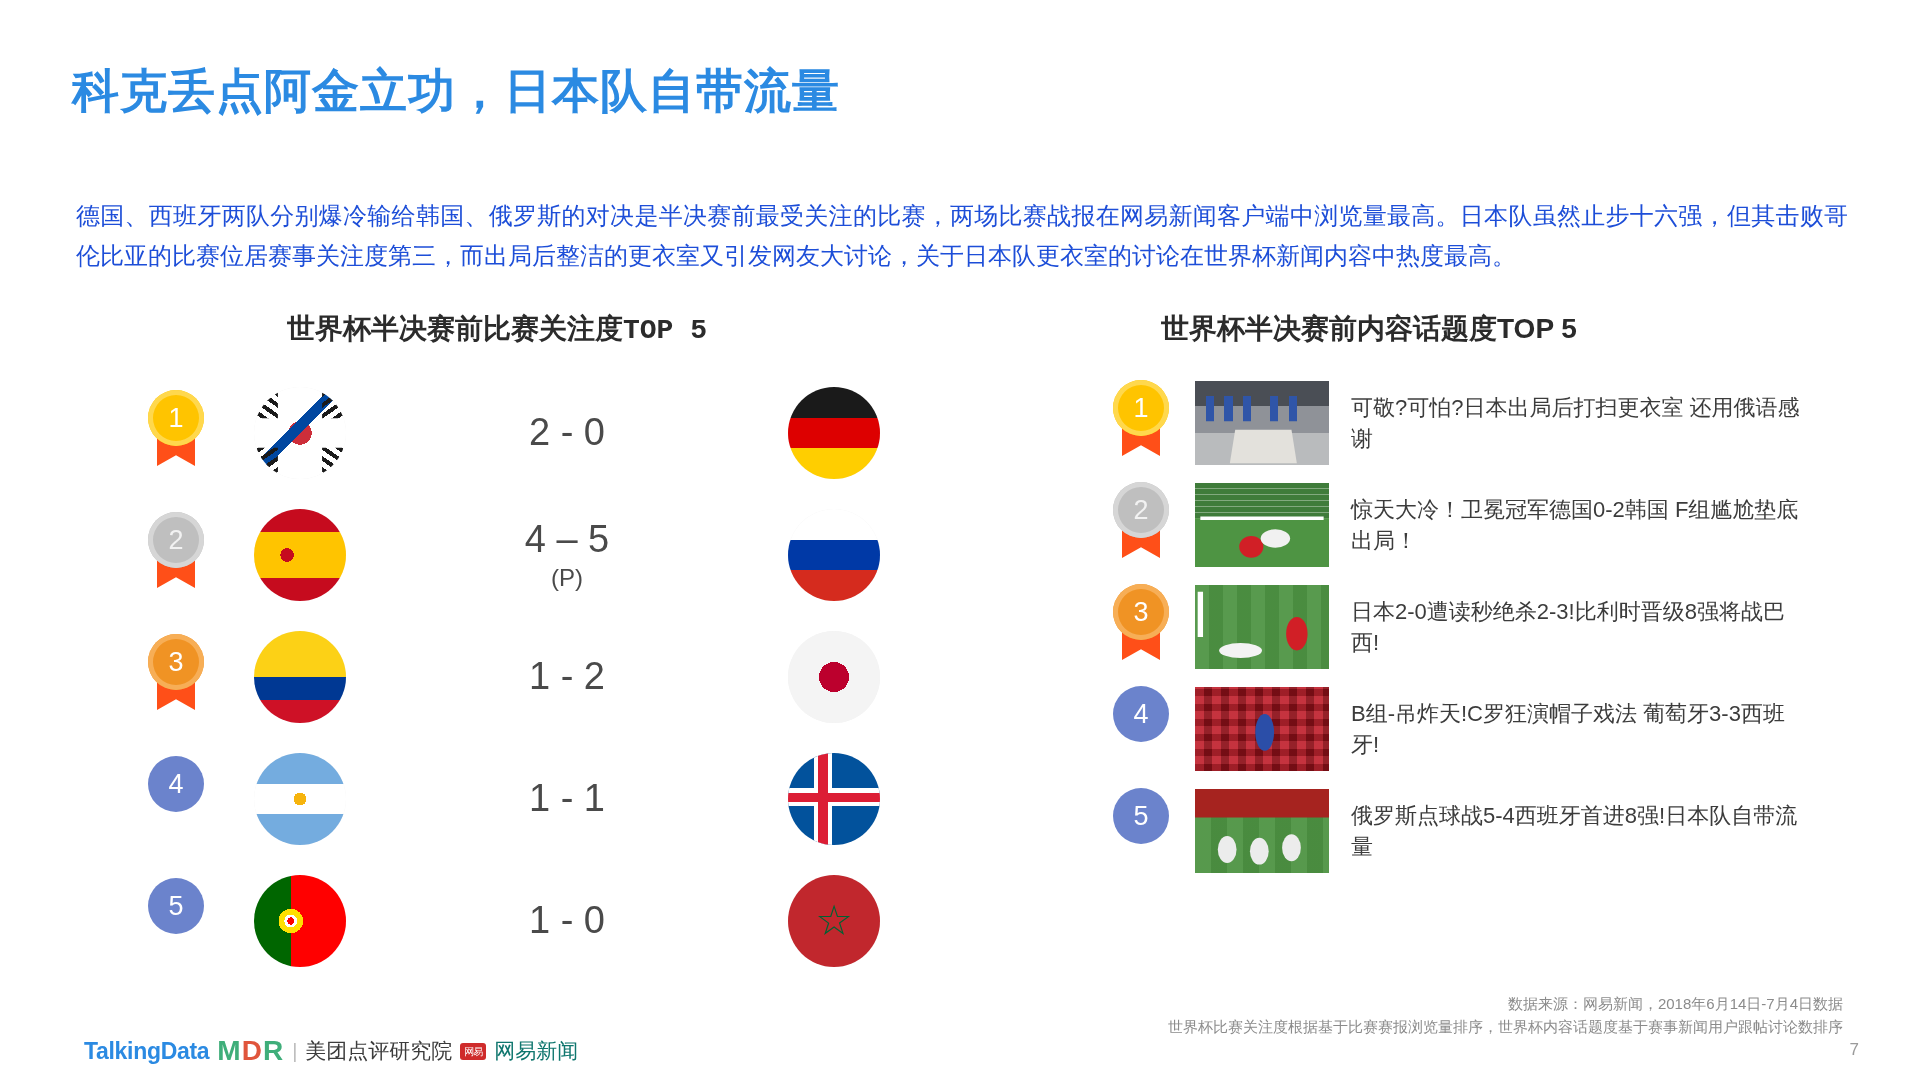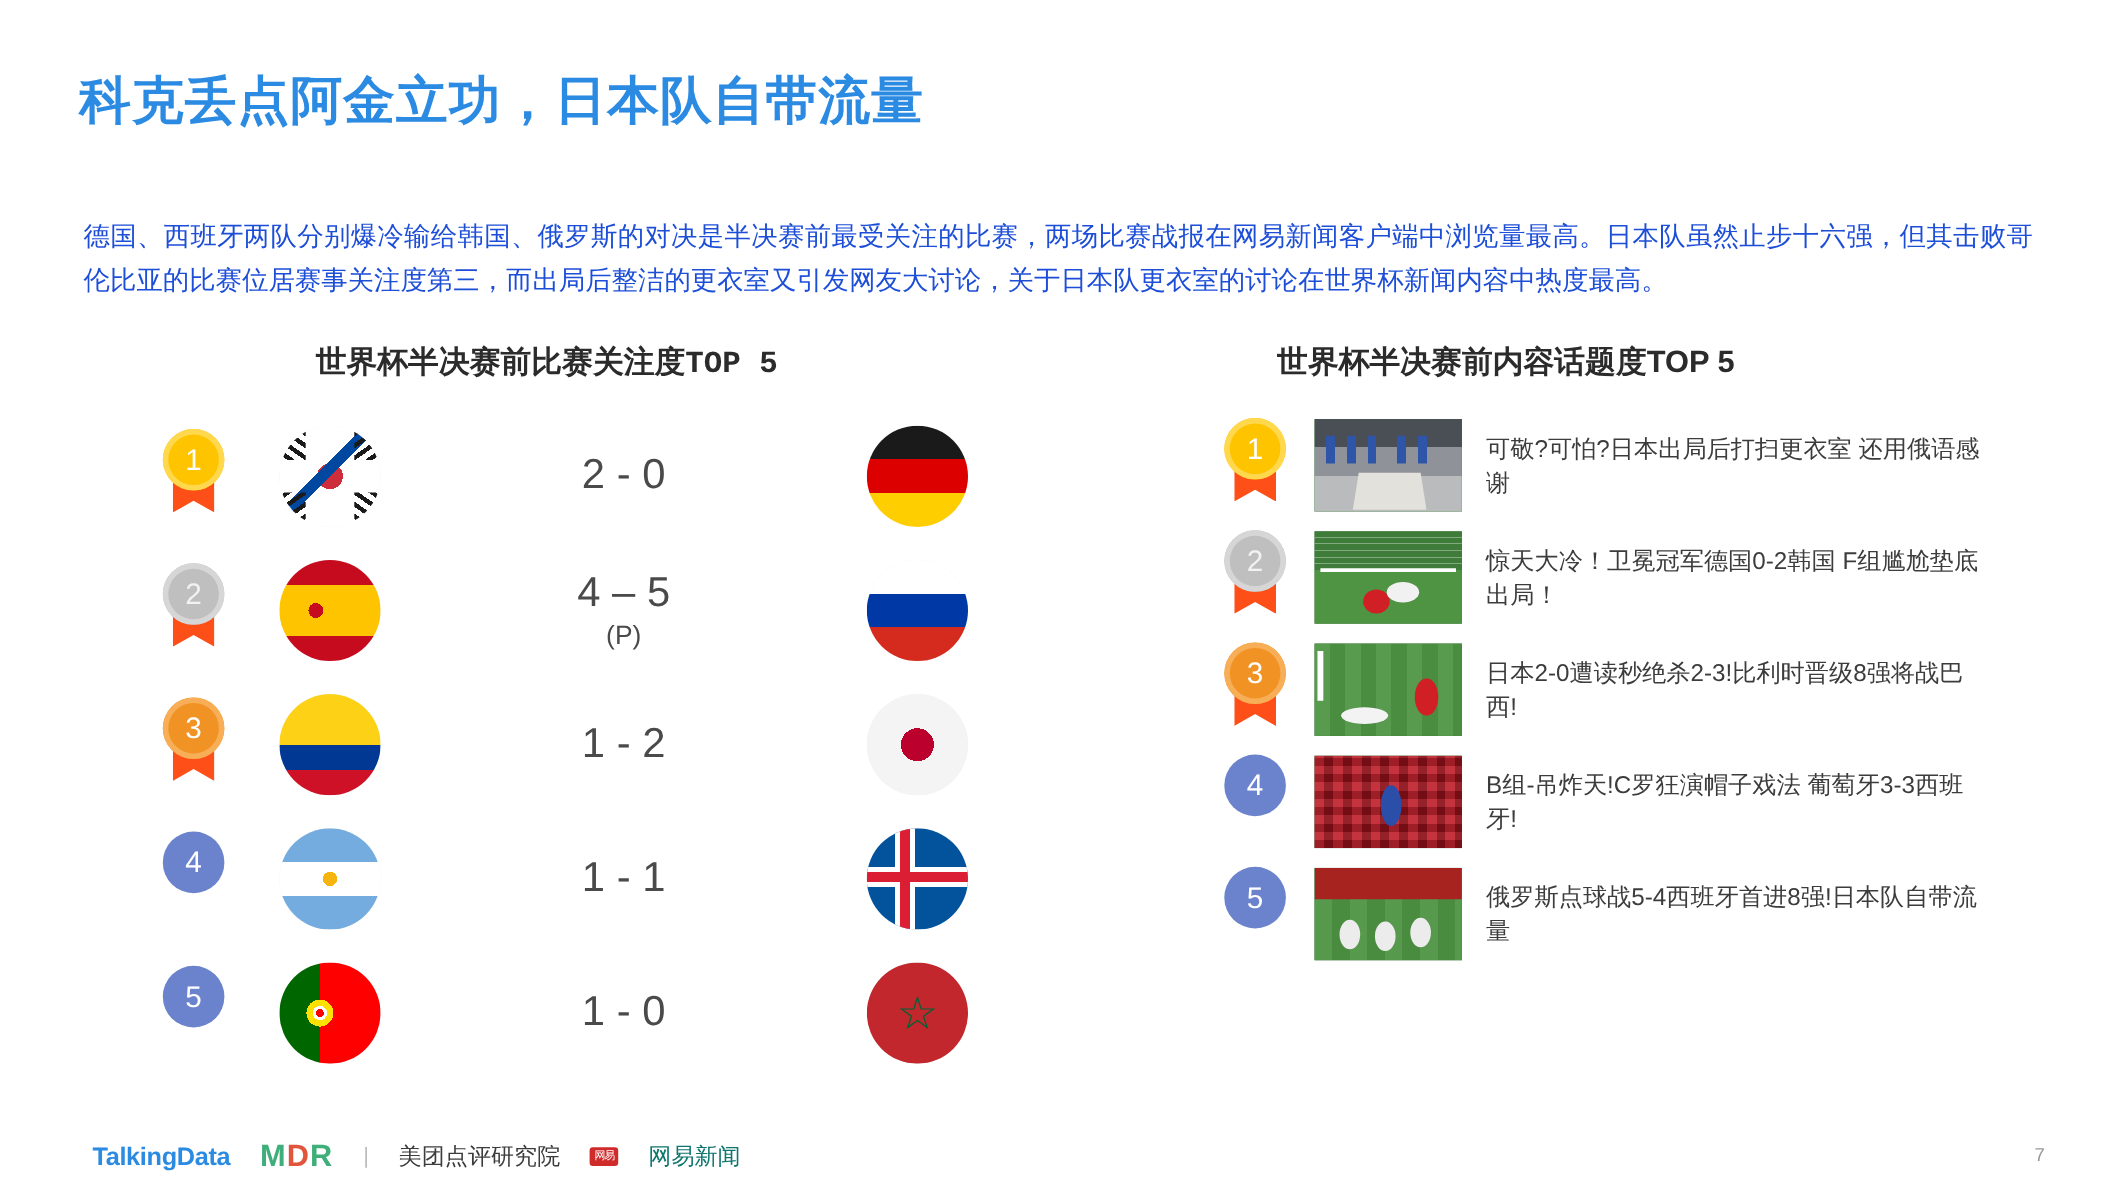--- a/index.html
+++ b/index.html
@@ -88,21 +88,21 @@
 
   
   .foot-note{
     position:absolute;right:78px;top:992px;text-align:right;
     font-size:15px;line-height:23px;color:#8b8b8b;
   }
   .page-num{
     position:absolute;right:62px;top:1040px;font-size:17px;color:#9a9a9a;
   }
   .logos{
-    position:absolute;left:84px;top:1035px;display:flex;align-items:center;gap:27px;
+    position:absolute;left:84px;top:1035px;display:flex;align-items:center;gap:8px;
   }
   .logo-td{font-size:23px;font-weight:bold;color:#2b8ae2;letter-spacing:-.3px;}
   .logo-mdr{font-size:28px;font-weight:bold;color:#3fae7a;letter-spacing:1px;}
   .logo-mdr .r{color:#e0553c;}
   .logo-sep{color:#bdbdbd;font-size:20px;}
   .logo-mt{font-size:21px;color:#3c3c3c;}
   .logo-badge{
     display:inline-block;background:#cf2b2b;color:#fff;font-size:10px;
     padding:3px 4px;border-radius:3px;line-height:1.1;letter-spacing:-1px;
   }
@@ -283,20 +283,24 @@
           <div class="lay" style="background:repeating-linear-gradient(90deg,rgba(255,255,255,.05) 0 16px,rgba(0,0,0,.06) 16px 32px)"></div>
           <div class="lay" style="background:#a6231f;clip-path:polygon(0 0,100% 0,100% 34%,0 34%)"></div>
           <div class="lay" style="background:#ececec;clip-path:ellipse(7% 16% at 24% 72%)"></div>
           <div class="lay" style="background:#ececec;clip-path:ellipse(7% 16% at 48% 74%)"></div>
           <div class="lay" style="background:#ececec;clip-path:ellipse(7% 16% at 72% 70%)"></div>
         </div>
         <div class="news-text">俄罗斯点球战5-4西班牙首进8强!日本队自带流量</div>
       </div>
     </div>
 
+  <div class="foot-note">
+    <div>数据来源：网易新闻，2018年6月14日-7月4日数据</div>
+    <div>世界杯比赛关注度根据基于比赛赛报浏览量排序，世界杯内容话题度基于赛事新闻用户跟帖讨论数排序</div>
+  </div>
   <div class="page-num">7</div>
 
   <div class="logos">
     <span class="logo-td">TalkingData</span>
     <span class="logo-mdr">M<span class="r">D</span>R</span>
     <span class="logo-sep">|</span>
     <span class="logo-mt">美团点评研究院</span>
     <span class="logo-badge">网易</span>
     <span class="logo-wy">网易新闻</span>
   </div>

